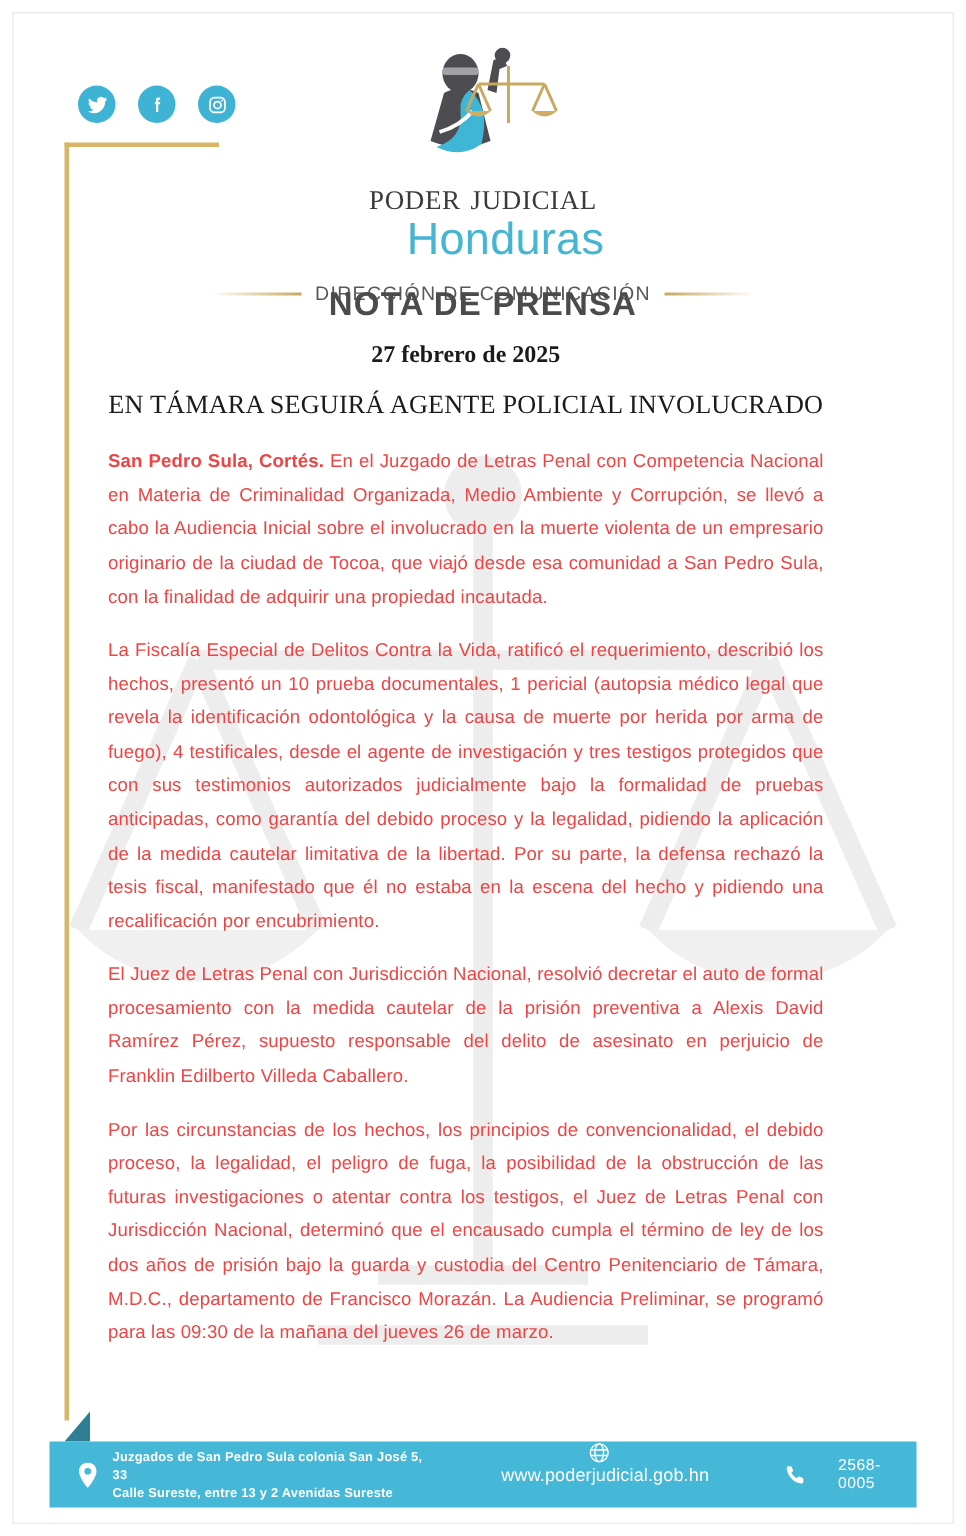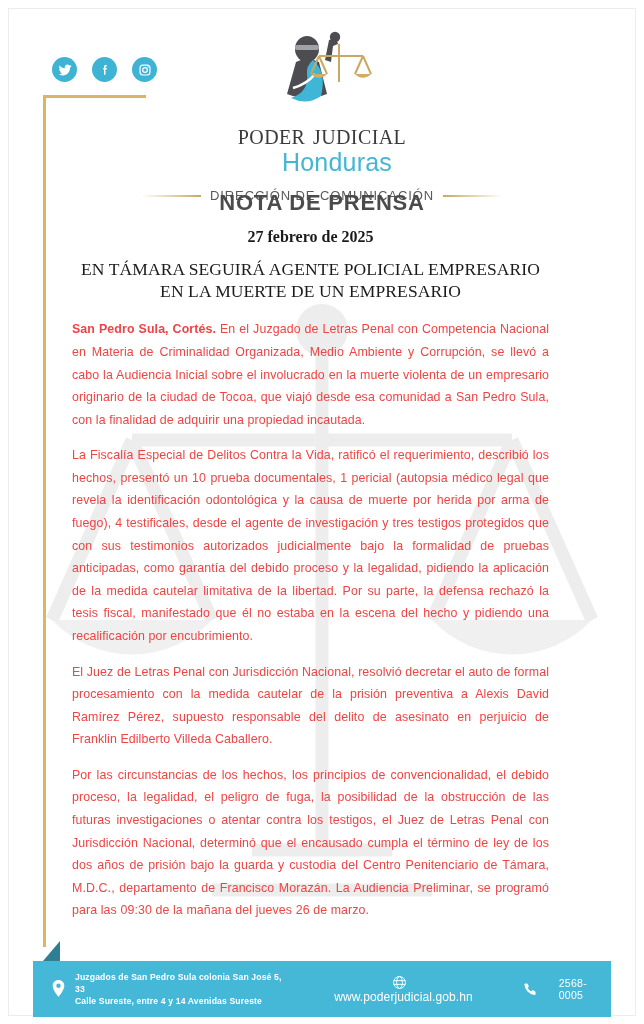--- a/index.html
+++ b/index.html
@@ -101,30 +101,30 @@
     position: absolute;
     left: 0;
     top: 30px;
     width: 644px;
     text-align: center;
     z-index: 5;
   }
   .emblem { display: block; margin: 0 auto; }
   .logo-title {
     font-family: "Liberation Serif", serif;
-    font-size: 29px;
+    font-size: 25px;
     color: #3a3a3c;
     letter-spacing: 0.4px;
     margin-top: 2px;
     font-variant: small-caps;
     text-transform: lowercase;
   }
   .logo-sub {
     font-family: "Liberation Sans", sans-serif;
-    font-size: 25px;
+    font-size: 30px;
     color: #44b6d4;
     margin-top: -3px;
     letter-spacing: 0.2px;
     padding-left: 30px;
   }
 
   
   .direction-row {
     position: absolute;
     left: 0;
@@ -201,24 +201,23 @@
     letter-spacing: 0.1px;
   }
   .para b { font-weight: bold; }
 
   
   .footer {
     position: absolute;
     left: 33px;
     top: 961px;
     width: 578px;
-    height: 56px;
+    height: 44px;
     background: #45b8d8;
     display: flex;
-    align-items: center;
     z-index: 6;
   }
   .footer-item {
     display: flex;
     align-items: center;
     color: #ffffff;
   }
   .f-address { margin-left: 16px; }
   .f-web { margin-left: 42px; flex-direction: column; }
   .f-phone { margin-left: 48px; }
@@ -320,22 +319,21 @@
     <span class="direction-text">DIRECCIÓN DE COMUNICACIÓN</span>
     <span class="gold-rule right"></span>
   </div>
   <div class="nota-text">NOTA DE PRENSA</div>
 
   <div class="content">
 
     <div class="date">27 febrero de 2025</div>
 
     <div class="headline">
-      <span>EN TÁMARA SEGUIRÁ AGENTE POLICIAL EMPRESARIO</span><br>
-      <span>EN LA MUERTE DE UN EMPRESARIO</span>
+      <span>EN TÁMARA SEGUIRÁ AGENTE POLICIAL INVOLUCRADO</span><br>
     </div>
 
     <p class="para"><b>San Pedro Sula, Cortés.</b><span> En el Juzgado de Letras Penal con Competencia Nacional en Materia de Criminalidad Organizada, Medio Ambiente y Corrupción, se llevó a cabo la Audiencia Inicial sobre el involucrado en la muerte violenta de un empresario originario de la ciudad de Tocoa, que viajó desde esa comunidad a San Pedro Sula, con la finalidad de adquirir una propiedad incautada.</span></p>
 
     <p class="para">La Fiscalía Especial de Delitos Contra la Vida, ratificó el requerimiento, describió los hechos, presentó un 10 prueba documentales, 1 pericial (autopsia médico legal que revela la identificación odontológica y la causa de muerte por herida por arma de fuego), 4 testificales, desde el agente de investigación y tres testigos protegidos que con sus testimonios autorizados judicialmente bajo la formalidad de pruebas anticipadas, como garantía del debido proceso y la legalidad, pidiendo la aplicación de la medida cautelar limitativa de la libertad. Por su parte, la defensa rechazó la tesis fiscal, manifestado que él no estaba en la escena del hecho y pidiendo una recalificación por encubrimiento.</p>
 
     <p class="para">El Juez de Letras Penal con Jurisdicción Nacional, resolvió decretar el auto de formal procesamiento con la medida cautelar de la prisión preventiva a Alexis David Ramírez Pérez, supuesto responsable del delito de asesinato en perjuicio de Franklin Edilberto Villeda Caballero.</p>
 
     <p class="para">Por las circunstancias de los hechos, los principios de convencionalidad, el debido proceso, la legalidad, el peligro de fuga, la posibilidad de la obstrucción de las futuras investigaciones o atentar contra los testigos, el Juez de Letras Penal con Jurisdicción Nacional, determinó que el encausado cumpla el término de ley de los dos años de prisión bajo la guarda y custodia del Centro Penitenciario de Támara, M.D.C., departamento de Francisco Morazán. La Audiencia Preliminar, se programó para las 09:30 de la mañana del jueves 26 de marzo.</p>
 
@@ -344,21 +342,21 @@
   <div class="footer">
 
     <div class="footer-item f-address">
       <span class="footer-icon">
         <svg width="13" height="17" viewBox="0 0 24 32" fill="#ffffff" aria-hidden="true">
           <path d="M12 0C5.9 0 1 4.9 1 11c0 8.2 11 21 11 21s11-12.8 11-21c0-6.1-4.9-11-11-11zm0 15.2a4.2 4.2 0 1 1 0-8.4 4.2 4.2 0 0 1 0 8.4z"></path>
         </svg>
       </span>
       <span class="addr-text">
         <span>Juzgados de San Pedro Sula colonia San José 5, 33</span><br>
-        <span>Calle Sureste, entre 4 y 14 Avenidas Sureste</span>
+        <span>Calle Sureste, entre 13 y 2 Avenidas Sureste</span>
       </span>
     </div>
 
     <div class="footer-item f-web">
       <span class="footer-icon">
         <svg width="15" height="15" viewBox="0 0 24 24" fill="none" stroke="#ffffff" stroke-width="1.5" aria-hidden="true">
           <circle cx="12" cy="12" r="9.5"></circle>
           <ellipse cx="12" cy="12" rx="4.6" ry="9.5"></ellipse>
           <path d="M2.8 9h18.4M2.8 15h18.4"></path>
         </svg>

